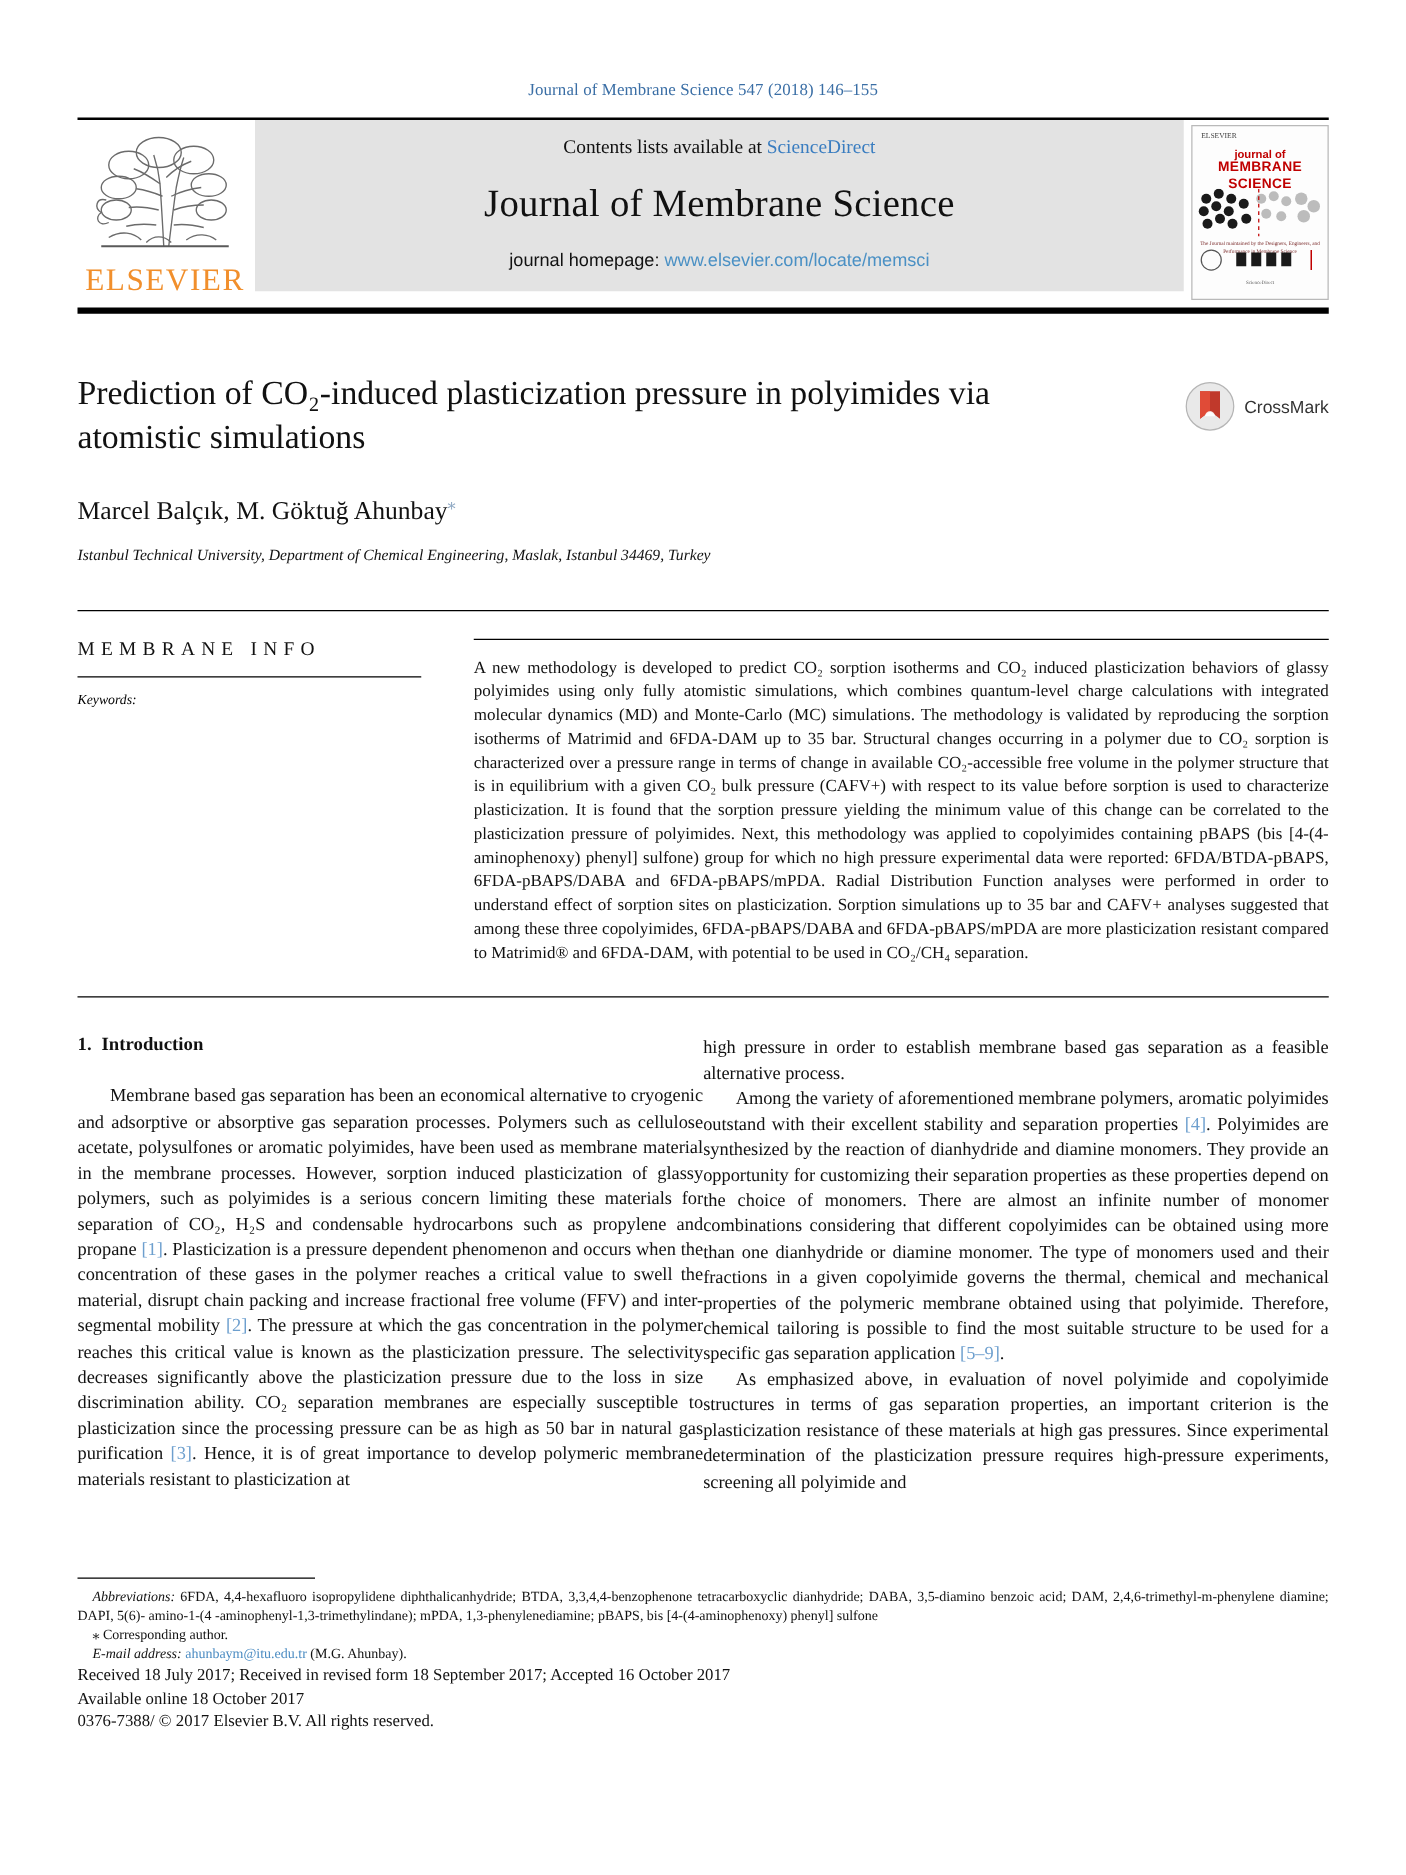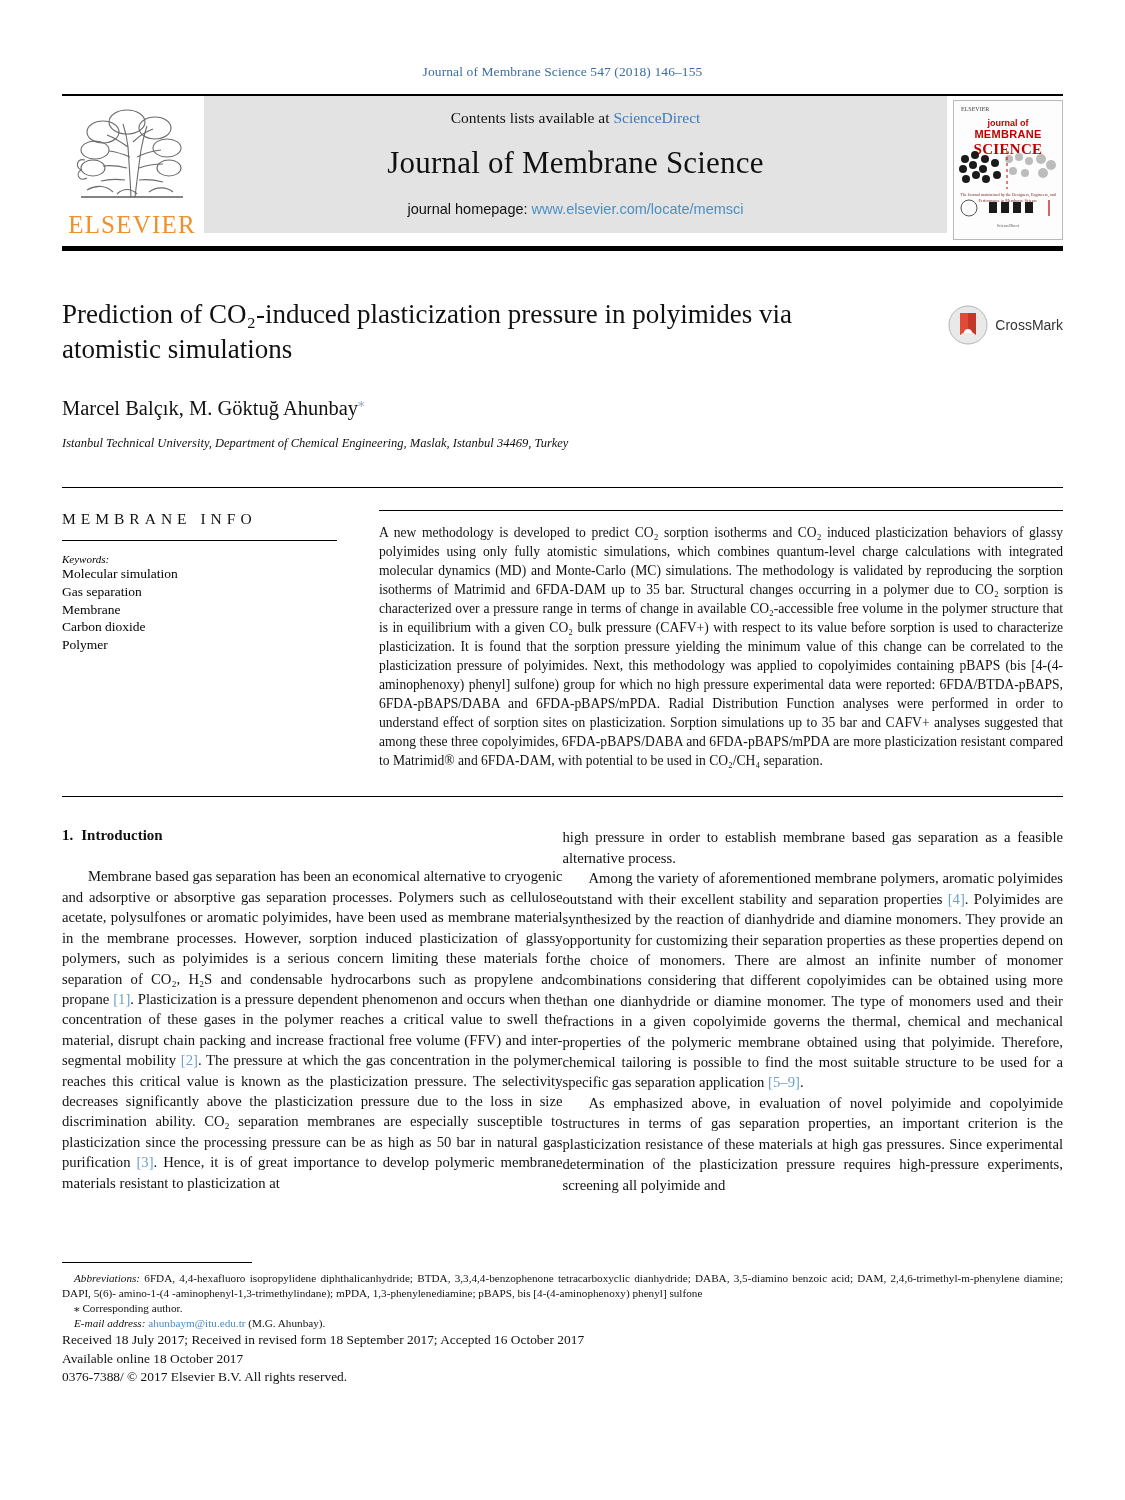--- a/index.html
+++ b/index.html
@@ -92,21 +92,21 @@
     background: #fdfdfd;
     position: relative;
     overflow: hidden;
     align-self: flex-start;
     margin-top: 4px;
   }
   .cover-inner { position:absolute; inset:3px; }
   .cov-el { position:absolute; top:2px; left:4px; font-size:6px; color:#444; font-family:"Liberation Serif",serif;}
   .cov-j { position:absolute; top:14px; left:0; right:0; text-align:center; font-family:"Liberation Sans",sans-serif; font-size:9px; color:#c00000; font-weight:700;}
   .cov-m { position:absolute; top:24px; left:0; right:0; text-align:center; font-family:"Liberation Sans",sans-serif; font-size:11px; color:#c00000; font-weight:700; letter-spacing:.3px;}
-  .cov-s { position:absolute; top:37px; left:0; right:0; text-align:center; font-family:Liberation Serif, serif; font-size:15px; color:#c00000; font-weight:700; letter-spacing:.3px;}
+  .cov-s { position:absolute; top:37px; left:0; right:0; text-align:center; font-family:Liberation Sans, sans-serif; font-size:11px; color:#c00000; font-weight:700; letter-spacing:.3px;}
   .cov-tag { position:absolute; top:88px; left:0; right:0; text-align:center; font-size:4.2px; color:#7a2a2a; line-height:1.5;}
   .cov-bottom { position:absolute; bottom:8px; left:0; right:0; text-align:center; font-size:4px; color:#555;}
   .masthead-rule {
     margin: 0 62px;
     border-top: 5px solid #000;
   }
 
   
   .title-block { margin: 46px 62px 0 62px; position: relative; }
   .paper-title {
@@ -336,27 +336,20 @@
       </svg>
       <span class="crossmark-text">CrossMark</span>
     </div>
   </div>
 
   <div class="info-abstract">
     <div class="col-info">
       <div class="sec-head">MEMBRANE INFO</div>
       <div class="hrule"></div>
       <div class="kw-label">Keywords:</div>
-      <div class="kw-list">
-        <div>Molecular simulation</div>
-        <div>Gas separation</div>
-        <div>Membrane</div>
-        <div>Carbon dioxide</div>
-        <div>Polymer</div>
-      </div>
     </div>
     <div class="col-abs">
       <div class="hrule"></div>
       <div class="abstract-text">A new methodology is developed to predict CO₂ sorption isotherms and CO₂ induced plasticization behaviors of glassy polyimides using only fully atomistic simulations, which combines quantum-level charge calculations with integrated molecular dynamics (MD) and Monte-Carlo (MC) simulations. The methodology is validated by reproducing the sorption isotherms of Matrimid and 6FDA-DAM up to 35 bar. Structural changes occurring in a polymer due to CO₂ sorption is characterized over a pressure range in terms of change in available CO₂-accessible free volume in the polymer structure that is in equilibrium with a given CO₂ bulk pressure (CAFV+) with respect to its value before sorption is used to characterize plasticization. It is found that the sorption pressure yielding the minimum value of this change can be correlated to the plasticization pressure of polyimides. Next, this methodology was applied to copolyimides containing pBAPS (bis [4-(4-aminophenoxy) phenyl] sulfone) group for which no high pressure experimental data were reported: 6FDA/BTDA-pBAPS, 6FDA-pBAPS/DABA and 6FDA-pBAPS/mPDA. Radial Distribution Function analyses were performed in order to understand effect of sorption sites on plasticization. Sorption simulations up to 35 bar and CAFV+ analyses suggested that among these three copolyimides, 6FDA-pBAPS/DABA and 6FDA-pBAPS/mPDA are more plasticization resistant compared to Matrimid® and 6FDA-DAM, with potential to be used in CO₂/CH₄ separation.</div>
     </div>
   </div>
   <div class="info-abstract-bottom"></div>
 
   <div class="body-cols">
     <div class="bcol">

